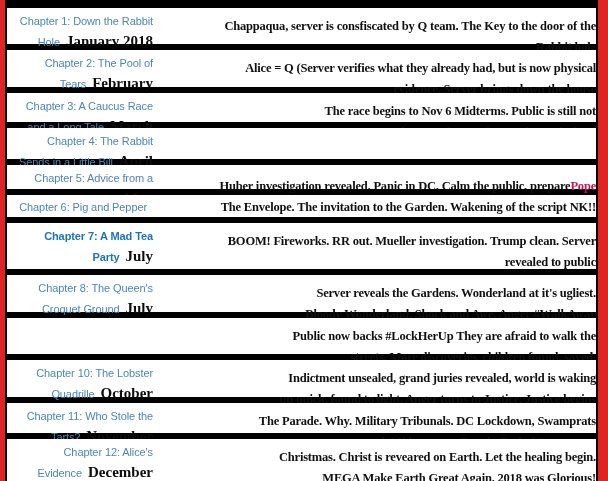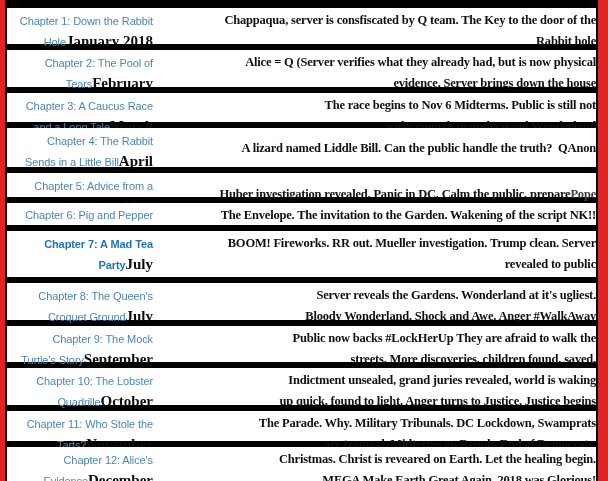--- a/index.html
+++ b/index.html
@@ -12,45 +12,45 @@
   .inner{
     height:100%;box-sizing:border-box;
     background:#000;              
     border-left:2px solid #000;border-right:2px solid #000;
     padding:8px 0 4px 0;          
     display:flex;flex-direction:column;gap:6px;
     overflow:hidden;
     text-align:right;
   }
   .row{background:#ffffff;display:flex;flex:0 0 auto;overflow:visible;}
-  .r1{height:36px}.r2{height:37px}.r3{height:29px}.r4{height:39px}
+  .r1{height:36px}.r2{height:37px}.r3{height:29px}.r4{height:31px}
   .r5{height:24px}.r6{height:22px}.r7{height:46px}.r8{height:37px}
   .r9{height:36px}.r10{height:37px}.r11{height:30px}.r12{flex:1 1 auto}
   .chapter-cell{
     flex:0 0 146px;box-sizing:border-box;
     padding:2px 0 0 5px;line-height:1.3;overflow:visible;white-space:pre;
   }
   .chapter{
     font-family:"Liberation Sans",sans-serif;font-size:11px;
     color:#4c86b4;white-space:pre;letter-spacing:-0.1px;
   }
   .r7 .chapter{color:#1b74ba;font-weight:bold;}
   .month{
     font-family:"Liberation Serif",serif;font-weight:bold;font-size:15px;
-    color:#0d0d0d;white-space:pre;line-height:1;
+    color:#0d0d0d;margin-left:6px;white-space:pre;line-height:1;
   }
   .desc-cell{
     flex:1 1 auto;box-sizing:border-box;
-    padding:0 0 0 7px;line-height:1.32;overflow:visible;white-space:pre;
+    padding:6px 0 0 7px;line-height:1.32;overflow:visible;white-space:pre;
   }
   .desc,.hl{
     font-family:"Liberation Serif",serif;font-weight:bold;font-size:12.5px;
     color:#101010;white-space:pre;letter-spacing:-0.2px;
   }
-  .hl{color:#404040;}
+  .hl{color:#be185d;}
   .r4 .desc-cell{padding-top:8px}
   .r5 .desc-cell{padding-top:9px}
   .r6 .chapter-cell,.r6 .desc-cell{padding-top:1px;line-height:1.2}
 </style>
 </head>
 <body>
 
 <div class="frame">
   <div class="inner">
 
@@ -71,21 +71,20 @@
     <div class="row r3">
       <div class="chapter-cell"><span class="chapter">Chapter 3: A Caucus Race
 and a Long Tale</span><span class="month">March</span></div>
       <div class="desc-cell"><span class="desc">The race begins to Nov 6 Midterms. Public is still not
  woke enough to understand Wonderland</span><span class="hl"></span></div>
     </div>
 
     <div class="row r4">
       <div class="chapter-cell"><span class="chapter">Chapter 4: The Rabbit
 Sends in a Little Bill</span><span class="month">April</span></div>
-      <div class="desc-cell"><span class="desc">    A lizard named Liddle Bill. Can the public handle the truth?  QAnon</span><span class="hl"></span></div>
     </div>
 
     <div class="row r5">
       <div class="chapter-cell"><span class="chapter">Chapter 5: Advice from a
 Caterpillar</span><span class="month">May</span></div>
       <div class="desc-cell"><span class="desc">   Huber investigation revealed. Panic in DC. Calm the public, prepare</span><span class="hl">Pope</span></div>
     </div>
 
     <div class="row r6">
       <div class="chapter-cell"><span class="chapter">Chapter 6: Pig and Pepper</span><span class="month"></span></div>
@@ -100,22 +99,20 @@
     </div>
 
     <div class="row r8">
       <div class="chapter-cell"><span class="chapter">Chapter 8: The Queen's
 Croquet Ground</span><span class="month">July</span></div>
       <div class="desc-cell"><span class="desc"> Server reveals the Gardens. Wonderland at it's ugliest.
  Bloody Wonderland. Shock and Awe. Anger #WalkAway</span><span class="hl"></span></div>
     </div>
 
     <div class="row r9">
-      <div class="chapter-cell"><span class="chapter">Chapter 9: The Mock
-Turtle's Story</span><span class="month">September</span></div>
       <div class="desc-cell"><span class="desc"> Public now backs #LockHerUp They are afraid to walk the
      streets. More discoveries, children found, saved.</span><span class="hl"></span></div>
     </div>
 
     <div class="row r10">
       <div class="chapter-cell"><span class="chapter">Chapter 10: The Lobster
 Quadrille</span><span class="month">October</span></div>
       <div class="desc-cell"><span class="desc"> Indictment unsealed, grand juries revealed, world is waking
  up quick, found to light. Anger turns to Justice, Justice begins</span><span class="hl"></span></div>
     </div>

